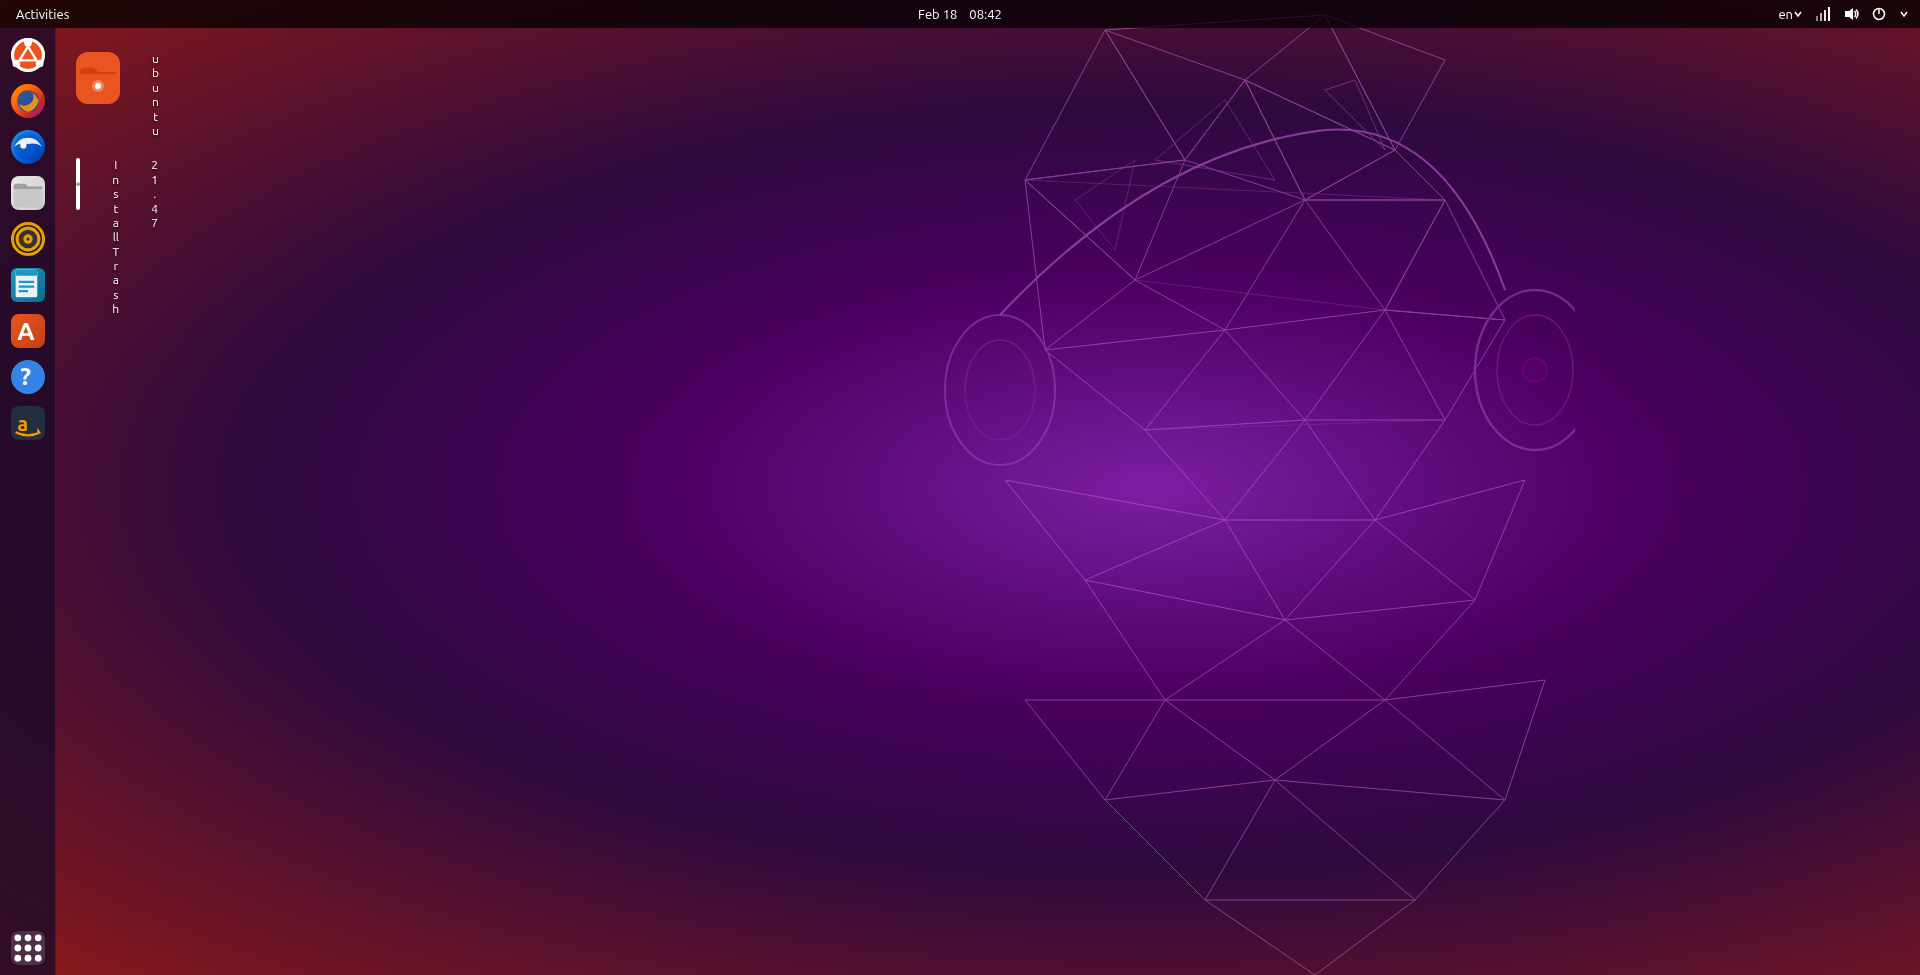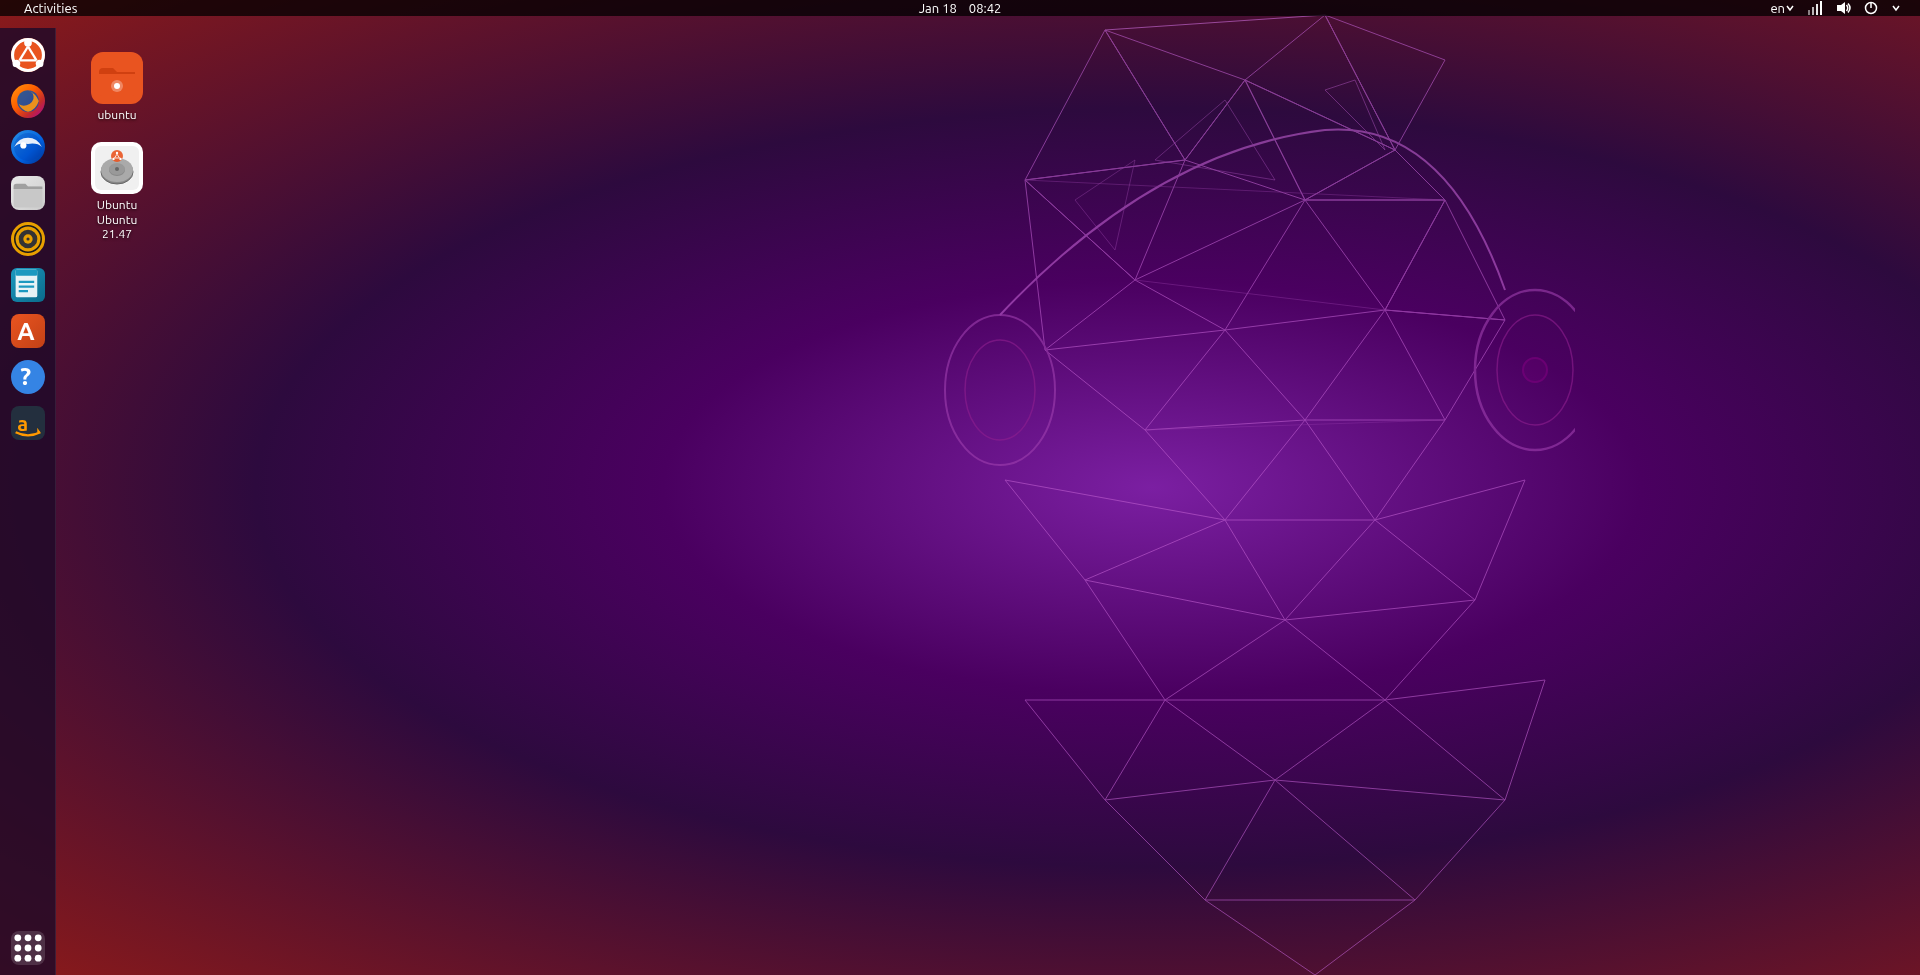--- a/index.html
+++ b/index.html
@@ -31,26 +31,26 @@
       height: 975px;
       opacity: 0.85;
     }
 
     
     .top-panel {
       position: absolute;
       top: 0;
       left: 0;
       right: 0;
-      height: 16px;
+      height: 28px;
       background: rgba(0,0,0,0.75);
       display: flex;
       align-items: center;
       justify-content: space-between;
-      padding: 0 16px;
+      padding: 0 8px;
       z-index: 100;
       color: white;
       font-size: 13px;
     }
 
     .top-panel-left {
       display: flex;
       align-items: center;
       gap: 0;
     }
@@ -256,26 +256,27 @@
       display: flex;
       flex-direction: column;
       padding: 16px;
       gap: 0;
       z-index: 50;
     }
 
     .desktop-icon {
       width: 90px;
       display: flex;
-      flex-direction: column;
-      align-items: center;
+      flex-direction: row;
+      align-items: flex-start;
       padding: 8px 4px;
       border-radius: 6px;
       cursor: pointer;
       margin-bottom: 4px;
+      gap: 32px;
     }
 
     .desktop-icon-img {
       width: 52px;
       height: 52px;
       border-radius: 10px;
       margin-bottom: 4px;
       display: flex;
       align-items: center;
       justify-content: center;
@@ -379,21 +380,21 @@
     </g>
   </svg>
 </div>
 
 <div class="top-panel">
   <div class="top-panel-left">
     <div class="activities-btn">Activities</div>
   </div>
 
   <div class="top-panel-center">
-    <span>Jan 18</span>
+    <span>Feb 18</span>
     <span>08:42</span>
   </div>
 
   <div class="top-panel-right">
 
     <div class="panel-icon">
       <span>en</span>
       <svg width="10" height="10" viewBox="0 0 10 10">
         <polyline points="2,3 5,7 8,3" stroke="white" stroke-width="1.5" fill="none"></polyline>
       </svg>
@@ -569,17 +570,17 @@
 
         <circle cx="22" cy="10" r="6" fill="#e95420" opacity="0.9"></circle>
         <circle cx="22" cy="7" r="1.2" fill="white"></circle>
         <circle cx="18.5" cy="13" r="1.2" fill="white"></circle>
         <circle cx="25.5" cy="13" r="1.2" fill="white"></circle>
         <line x1="22" y1="8.2" x2="19.5" y2="12" stroke="white" stroke-width="0.8"></line>
         <line x1="22" y1="8.2" x2="24.5" y2="12" stroke="white" stroke-width="0.8"></line>
         <line x1="19.5" y1="12" x2="24.5" y2="12" stroke="white" stroke-width="0.8"></line>
       </svg>
     </div>
-    <span class="desktop-icon-label">Ubuntu Ubuntu</span>
+    <span class="desktop-icon-label">Install Trash</span>
     <span class="desktop-icon-label">21.47</span>
   </div>
 
 </div>
 
 </body></html>

